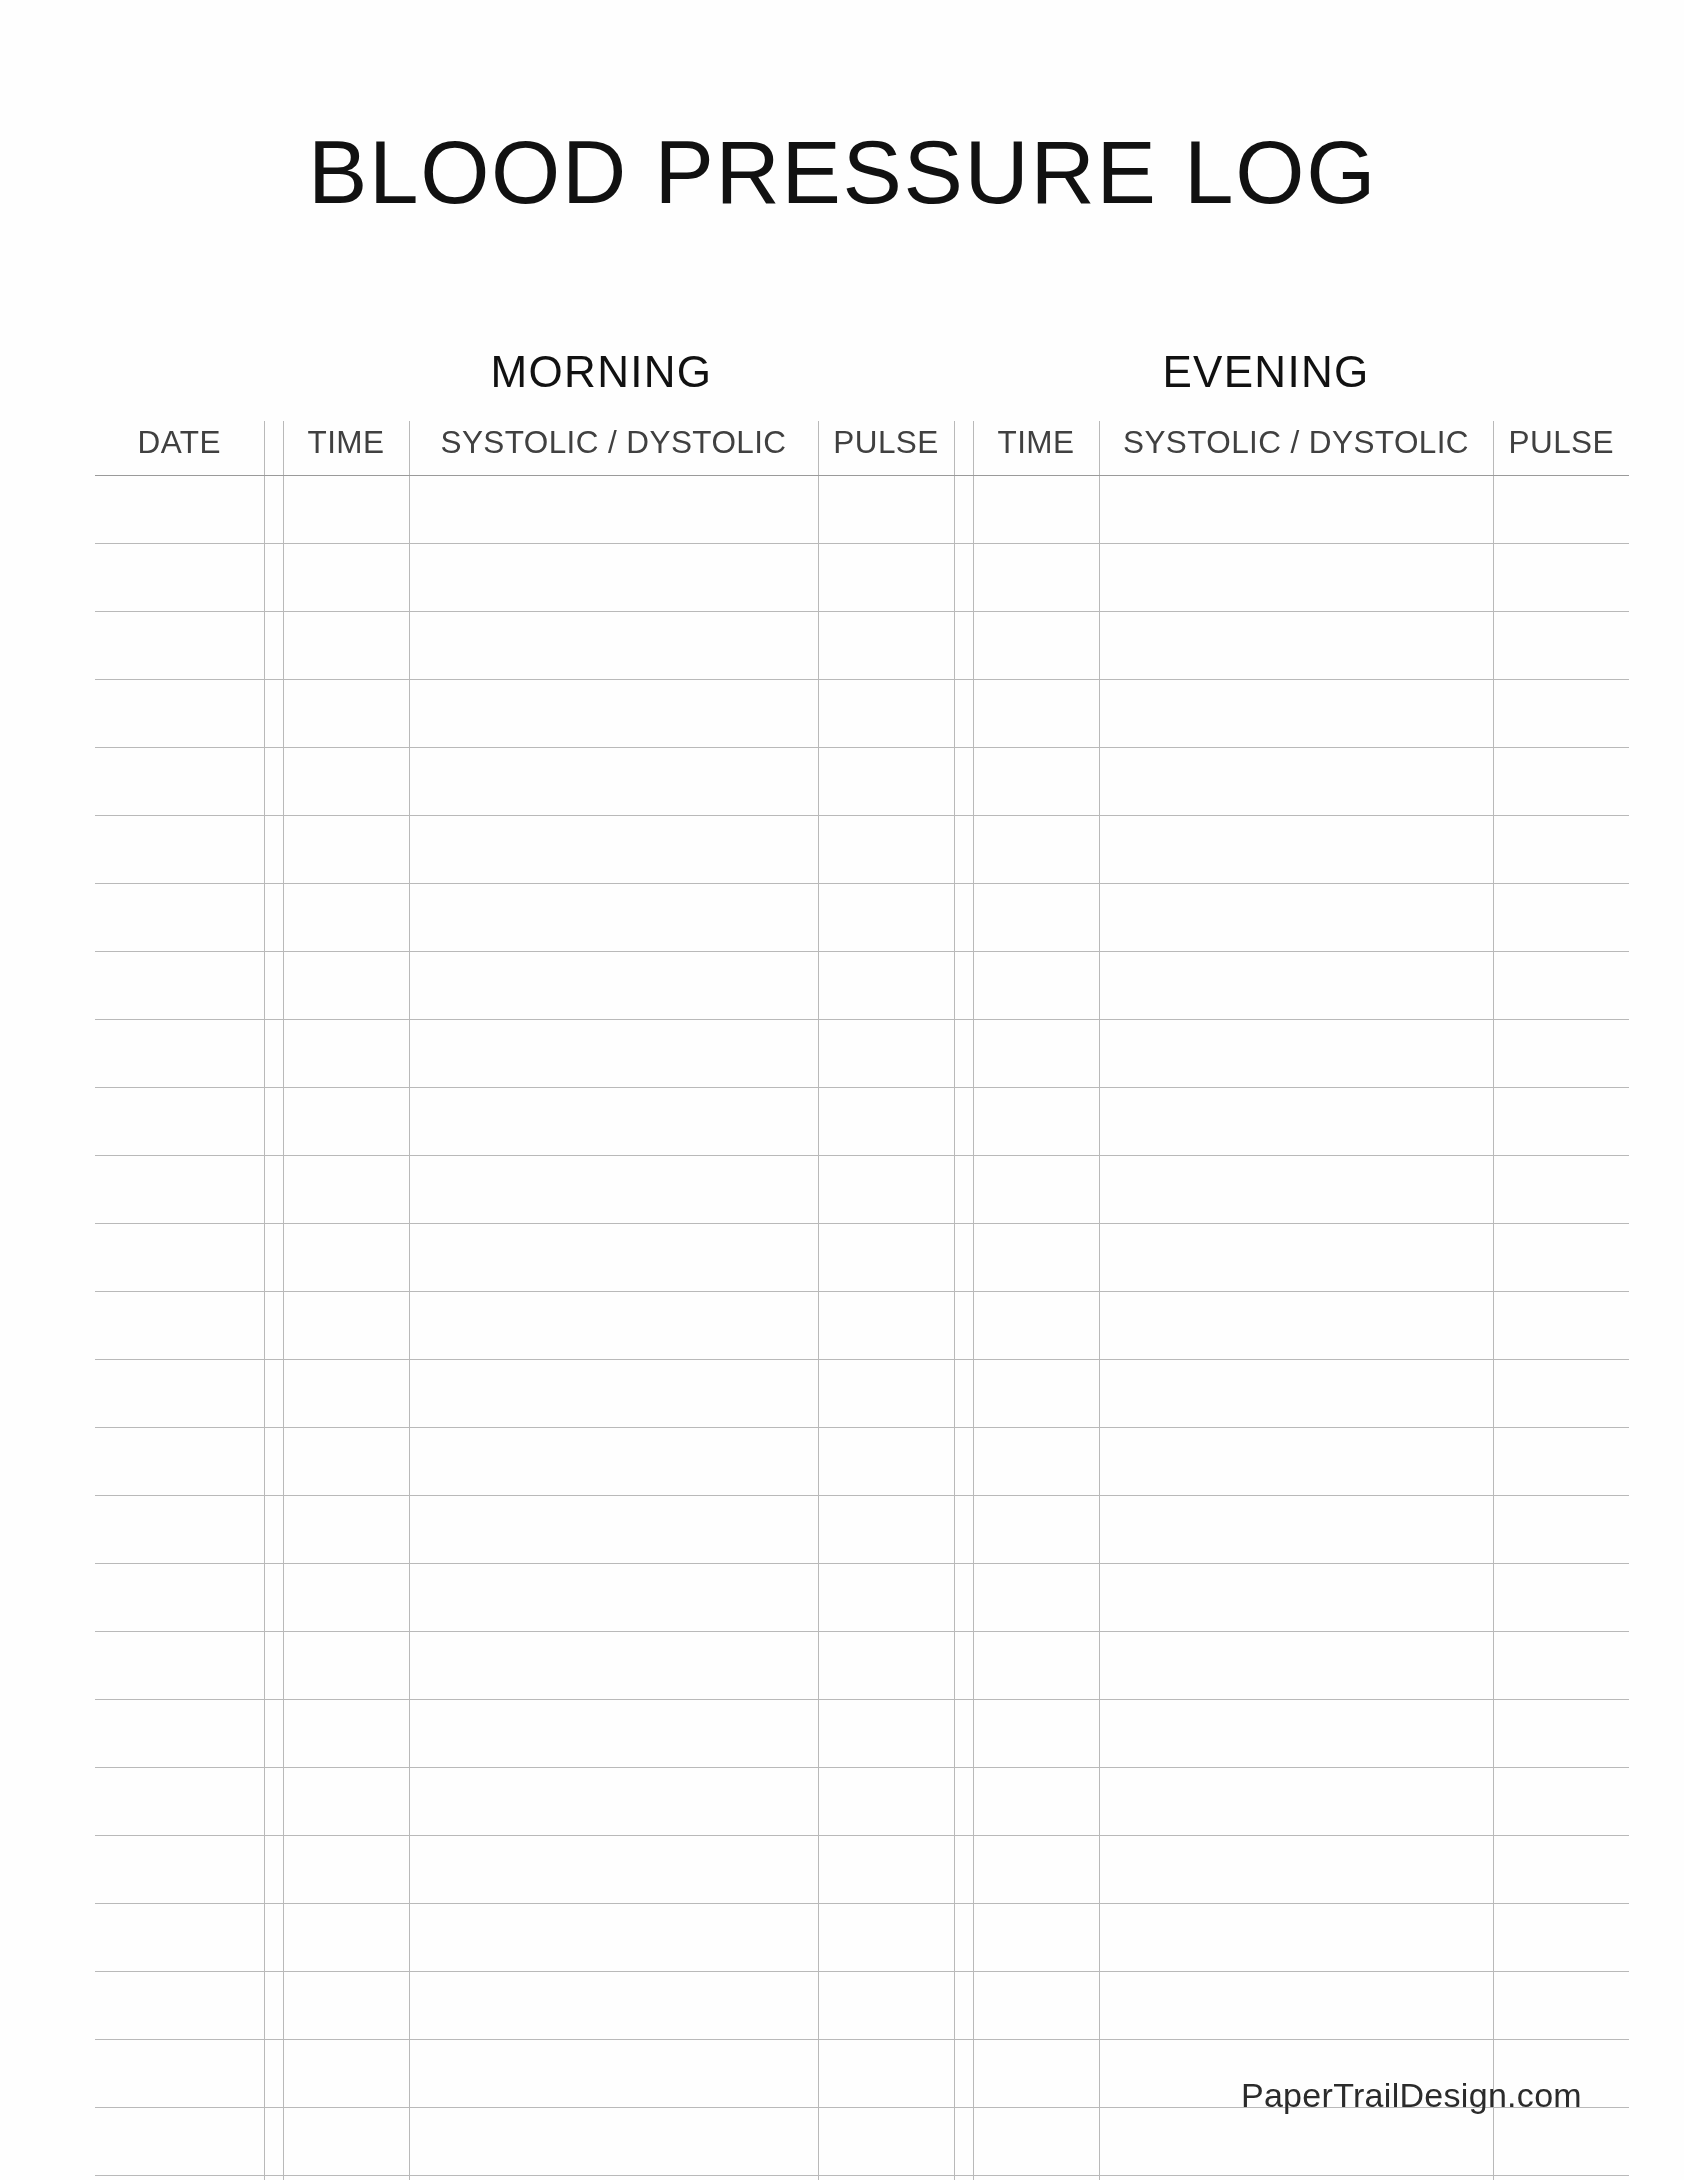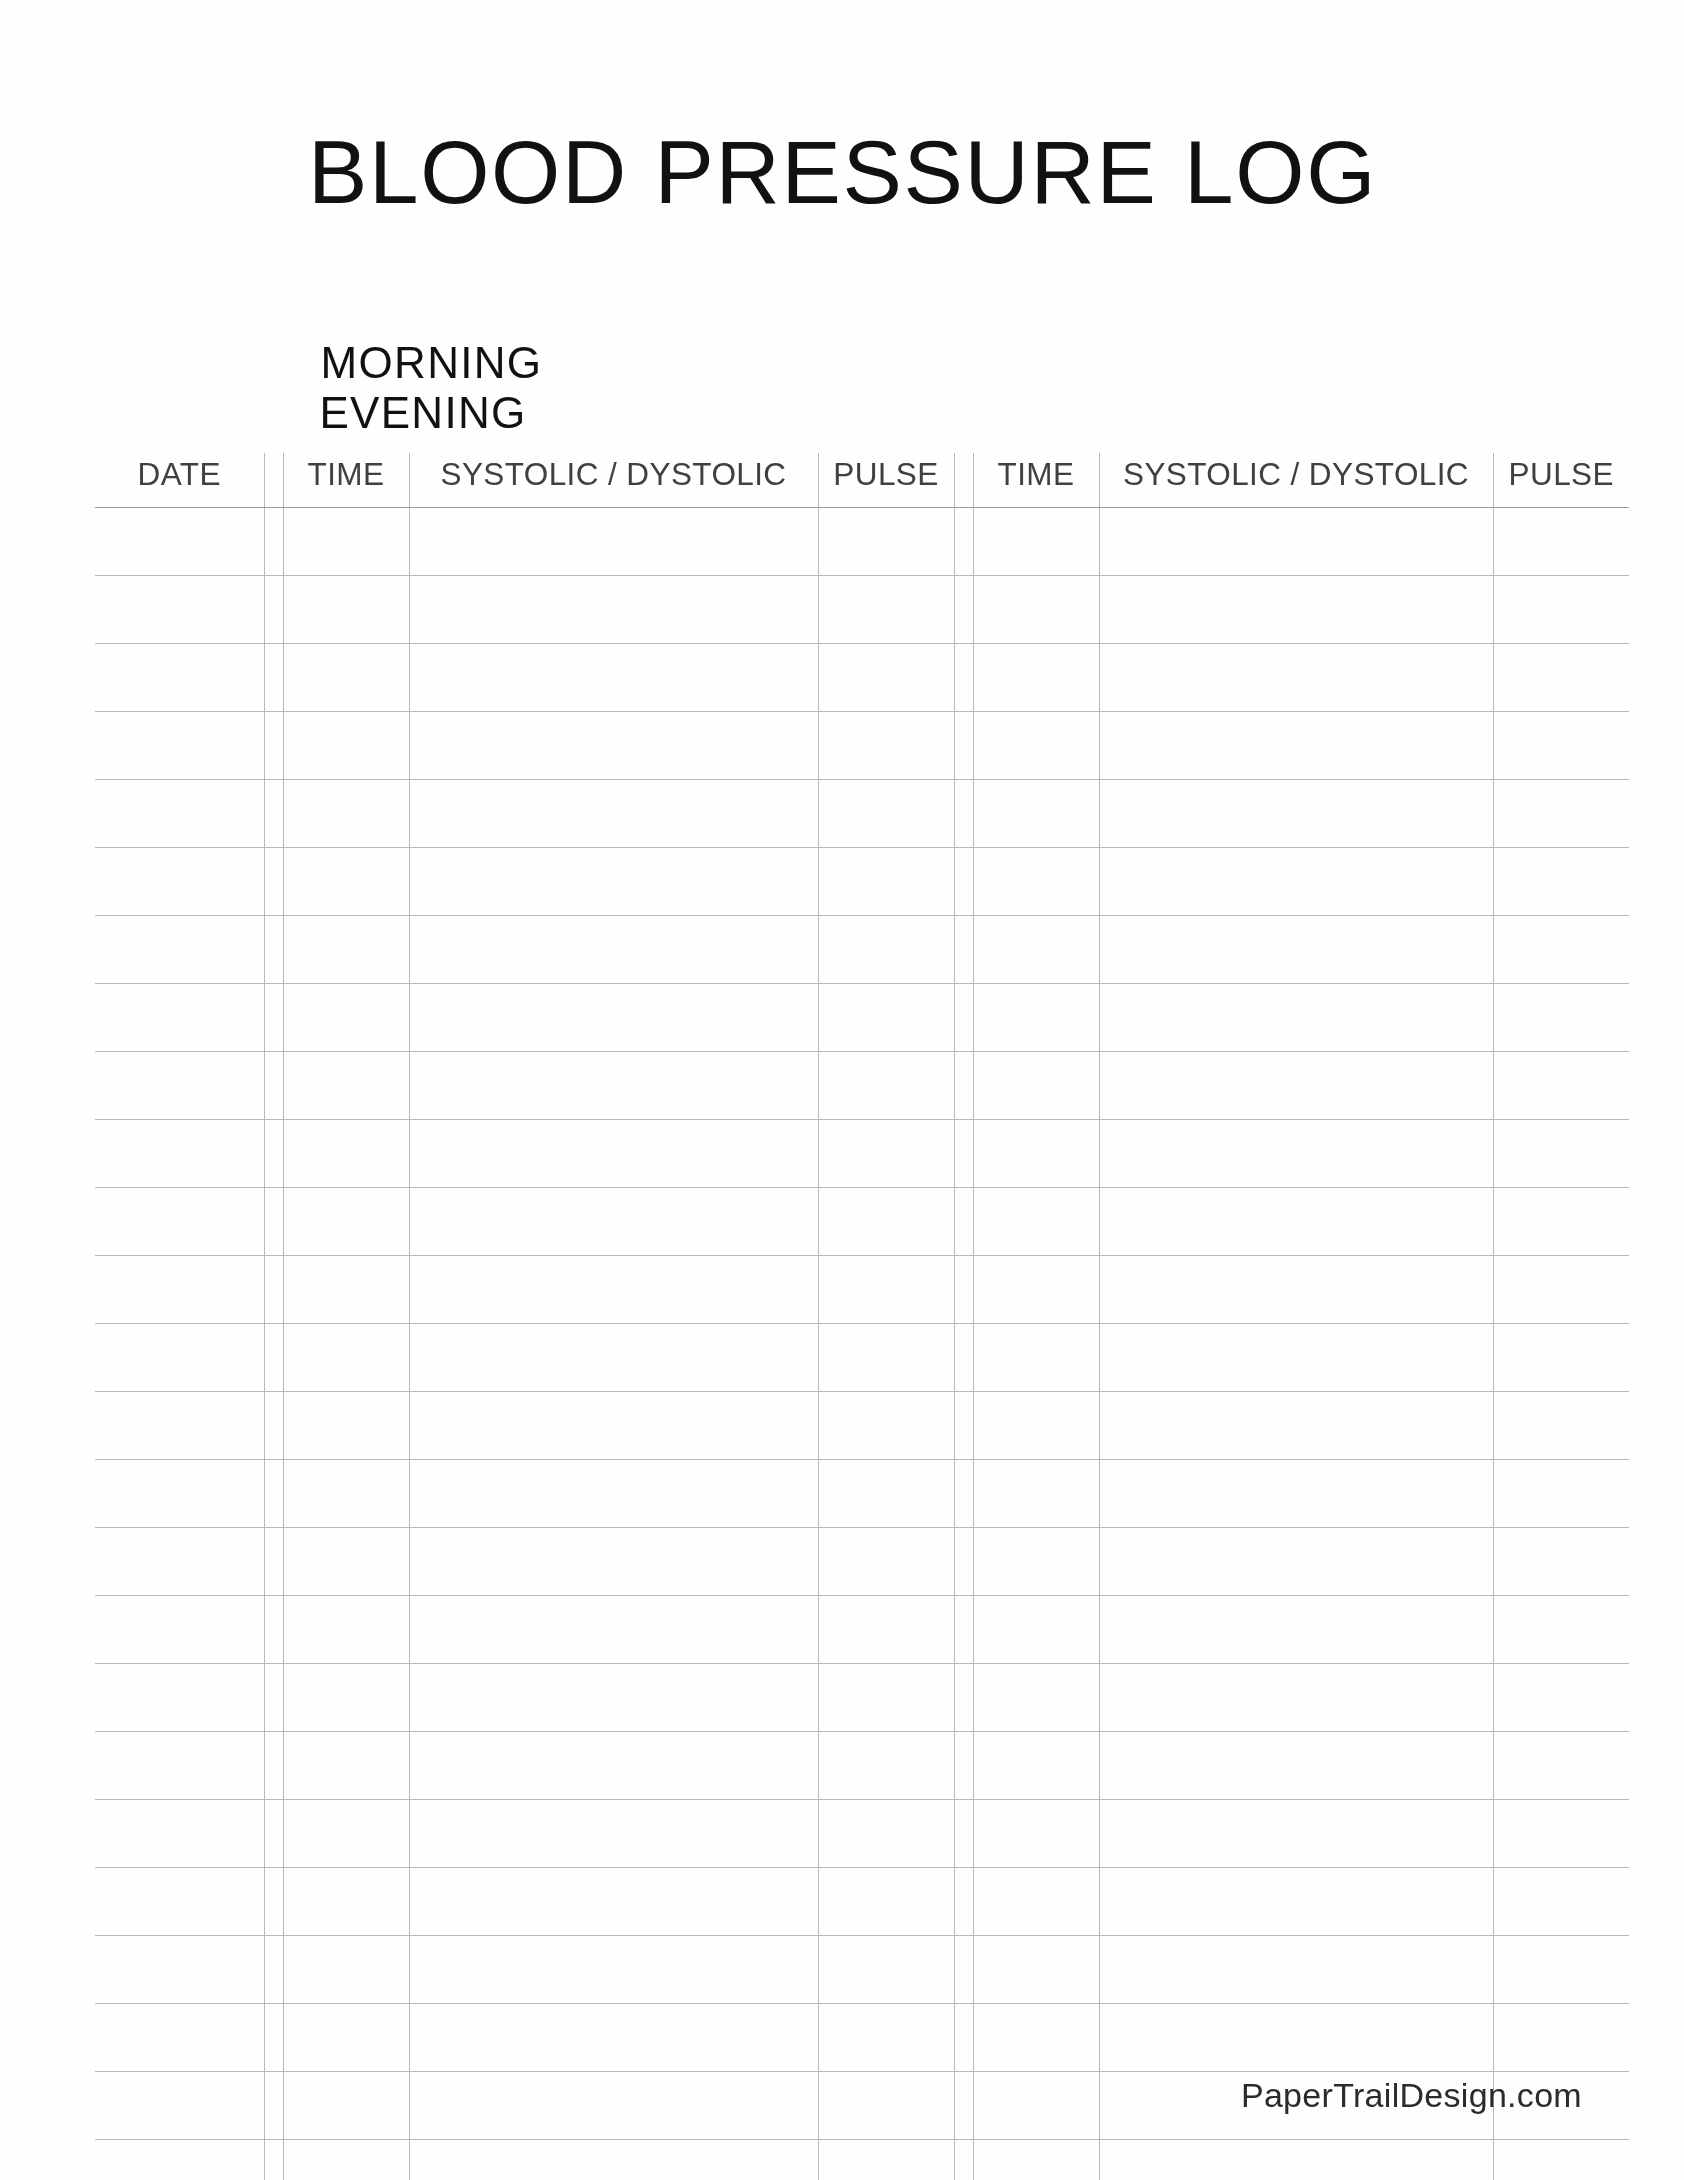--- a/index.html
+++ b/index.html
@@ -15,20 +15,21 @@
     position: relative;
     overflow: hidden;
   }
 
   .page {
     position: absolute;
     inset: 0;
     background: #fefefe;
     display: flex;
     flex-direction: column;
+    gap: 9px;
   }
 
   
   .title {
     margin-top: 128px;
     text-align: center;
     font-size: 89px;
     font-weight: 300;
     letter-spacing: 1.7px;
     line-height: 1;
@@ -37,21 +38,20 @@
   }
 
   
   .section-headers {
     margin-top: 61px;
     display: flex;
     padding-left: 95px;
     padding-right: 73px;
     box-sizing: border-box;
     width: 100%;
-    flex-direction: column;
   }
   .sec-spacer-date { width: 170px; flex: none; }
   .sec-morning, .sec-evening {
     text-align: center;
     font-size: 44px;
     font-weight: 300;
     letter-spacing: 1.3px;
     color: #111111;
   }
   .sec-morning { width: 673px; flex: none; }

